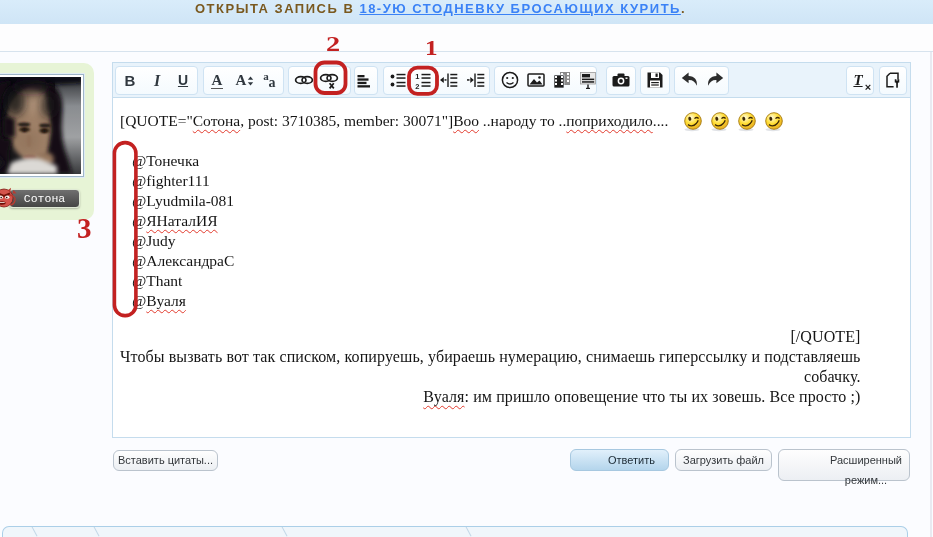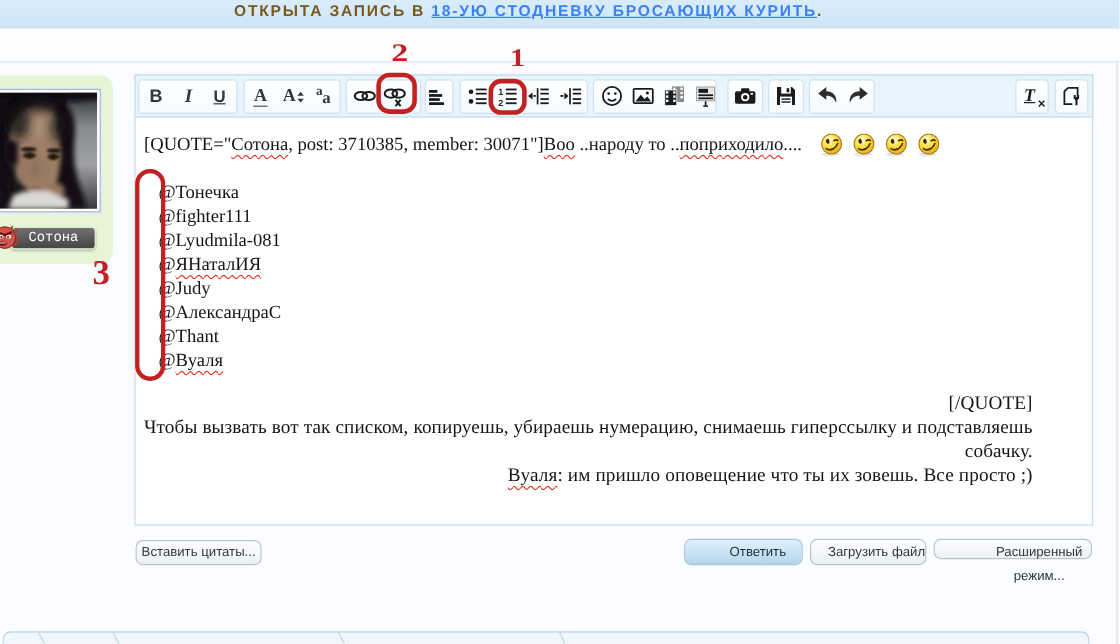--- a/index.html
+++ b/index.html
@@ -335,22 +335,22 @@
 @АлександраС
 @Thant
 @<span class="sq">Вуаля</span></div>
 <div class="ed" style="top:327px; font-size:16px; letter-spacing:0.1px;text-align:right;">[/QUOTE]
 Чтобы вызвать вот так списком, копируешь, убираешь нумерацию, снимаешь гиперссылку и подставляешь
 собачку.
 <span class="sq">Вуаля</span>: им пришло оповещение что ты их зовешь. Все просто ;)</div>
 
 <div class="btn" style="left:113px; top:450px; width:105px; line-height:19px;text-align:center;">Вставить цитаты...</div>
 <div class="btnblue" style="left:570px; top:449px; width:99px; line-height:20px;padding-left:24px;">Ответить</div>
-<div class="btn" style="left:675px; top:449px; width:97px; height:22px; line-height:20px;text-align:right;">Загрузить файл</div>
-<div class="btn" style="left:778px; top:449px; width:132px; height:17px; line-height:20px;padding-left:44px;">Расширенный режим...</div>
+<div class="btn" style="left:675px; top:449px; width:97px; height:22px; line-height:20px;">Загрузить файл</div>
+<div class="btn" style="left:778px; top:449px; width:132px; height:32px; line-height:20px;padding-left:44px;">Расширенный режим...</div>
 
 <div class="tabstrip"></div>
 <div class="tabsep" style="left:28px;"></div>
 <div class="tabsep" style="left:90px;"></div>
 <div class="tabsep" style="left:278px;"></div>
 <div class="tabsep" style="left:462px;"></div>
 
 <svg style="position:absolute;left:0;top:0;pointer-events:none" width="933" height="537" viewBox="0 0 933 537">
  <rect x="315.5" y="62.5" width="30" height="30.5" rx="9" fill="none" stroke="#c32121" stroke-width="3.8"></rect>
  <rect x="409" y="67.6" width="28" height="26.2" rx="8.5" fill="none" stroke="#c32121" stroke-width="3.8"></rect>

